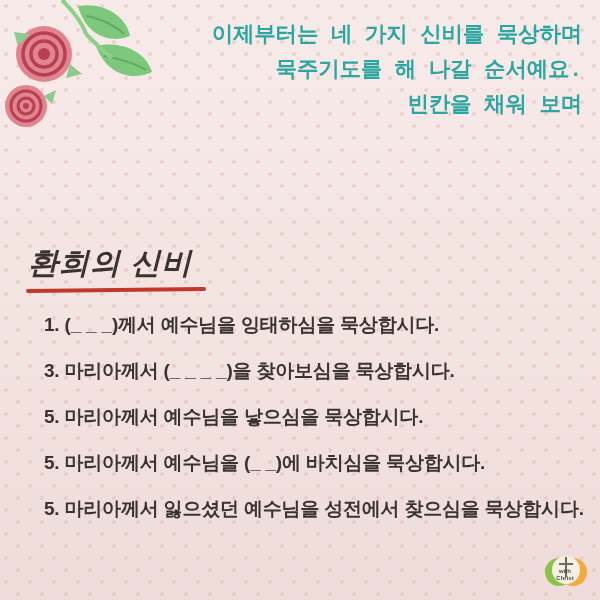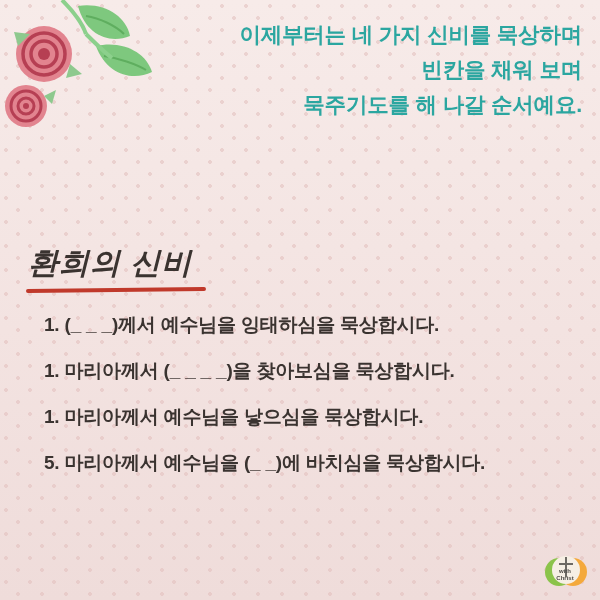--- a/index.html
+++ b/index.html
@@ -39,20 +39,21 @@
     top: 18px;
     left: 150px;
     width: 432px;
     text-align: right;
     color: #2ba6a0;
     font-size: 21.5px;
     line-height: 35px;
     font-weight: bold;
     letter-spacing: -0.2px;
     white-space: nowrap;
+    font-family: Liberation Mono, monospace;
   }
   .header .line { display: block; }
 
   
   .section-title {
     position: absolute;
     top: 243px;
     left: 28px;
     font-size: 30px;
     font-weight: bold;
@@ -137,32 +138,33 @@
       <circle cx="22" cy="22" r="21" fill="#e2848f"></circle>
       <circle cx="22" cy="22" r="15" fill="none" stroke="#b63f53" stroke-width="3"></circle>
       <circle cx="22" cy="22" r="8" fill="none" stroke="#b63f53" stroke-width="3"></circle>
       <circle cx="22" cy="22" r="3" fill="#b63f53"></circle>
       <path d="M40 12 L52 6 L48 20 Z" fill="#8ec98e"></path>
     </g>
   </svg>
 
   <div class="header">
     <span class="line">이제부터는 네 가지 신비를 묵상하며</span>
+    <span class="line">묵주기도를 해 나갈 순서예요.</span>
     <span class="line">빈칸을 채워 보며</span>
-    <span class="line">묵주기도를 해 나갈 순서예요.</span>
   </div>
 
   <div class="section-title">환희의 신비</div>
   <div class="title-underline"></div>
 
   <div class="list">
     <div class="list-item">1. (_ _ _)께서 예수님을 잉태하심을 묵상합시다.</div>
-    <div class="list-item">1. 마리아께서 (_ _ _ _)을 찾아보심을 묵상합시다.</div>
-    <div class="list-item">1. 마리아께서 예수님을 낳으심을 묵상합시다.</div>
+    <div class="list-item">3. 마리아께서 (_ _ _ _)을 찾아보심을 묵상합시다.</div>
+    <div class="list-item">5. 마리아께서 예수님을 낳으심을 묵상합시다.</div>
     <div class="list-item">5. 마리아께서 예수님을 (_ _)에 바치심을 묵상합시다.</div>
+    <div class="list-item">5. 마리아께서 잃으셨던 예수님을 성전에서 찾으심을 묵상합시다.</div>
   </div>
 
   <svg class="logo" viewBox="0 0 46 44">
     <circle cx="17" cy="26" r="14" fill="#8bc34a"></circle>
     <circle cx="31" cy="26" r="14" fill="#f4a93c"></circle>
     <circle cx="24" cy="24" r="14" fill="#f6efe4"></circle>
     <path d="M24 11 L24 31" stroke="#6d6a64" stroke-width="2"></path>
     <path d="M17 18 L31 18" stroke="#6d6a64" stroke-width="2"></path>
   </svg>
   <div class="logo-text">

